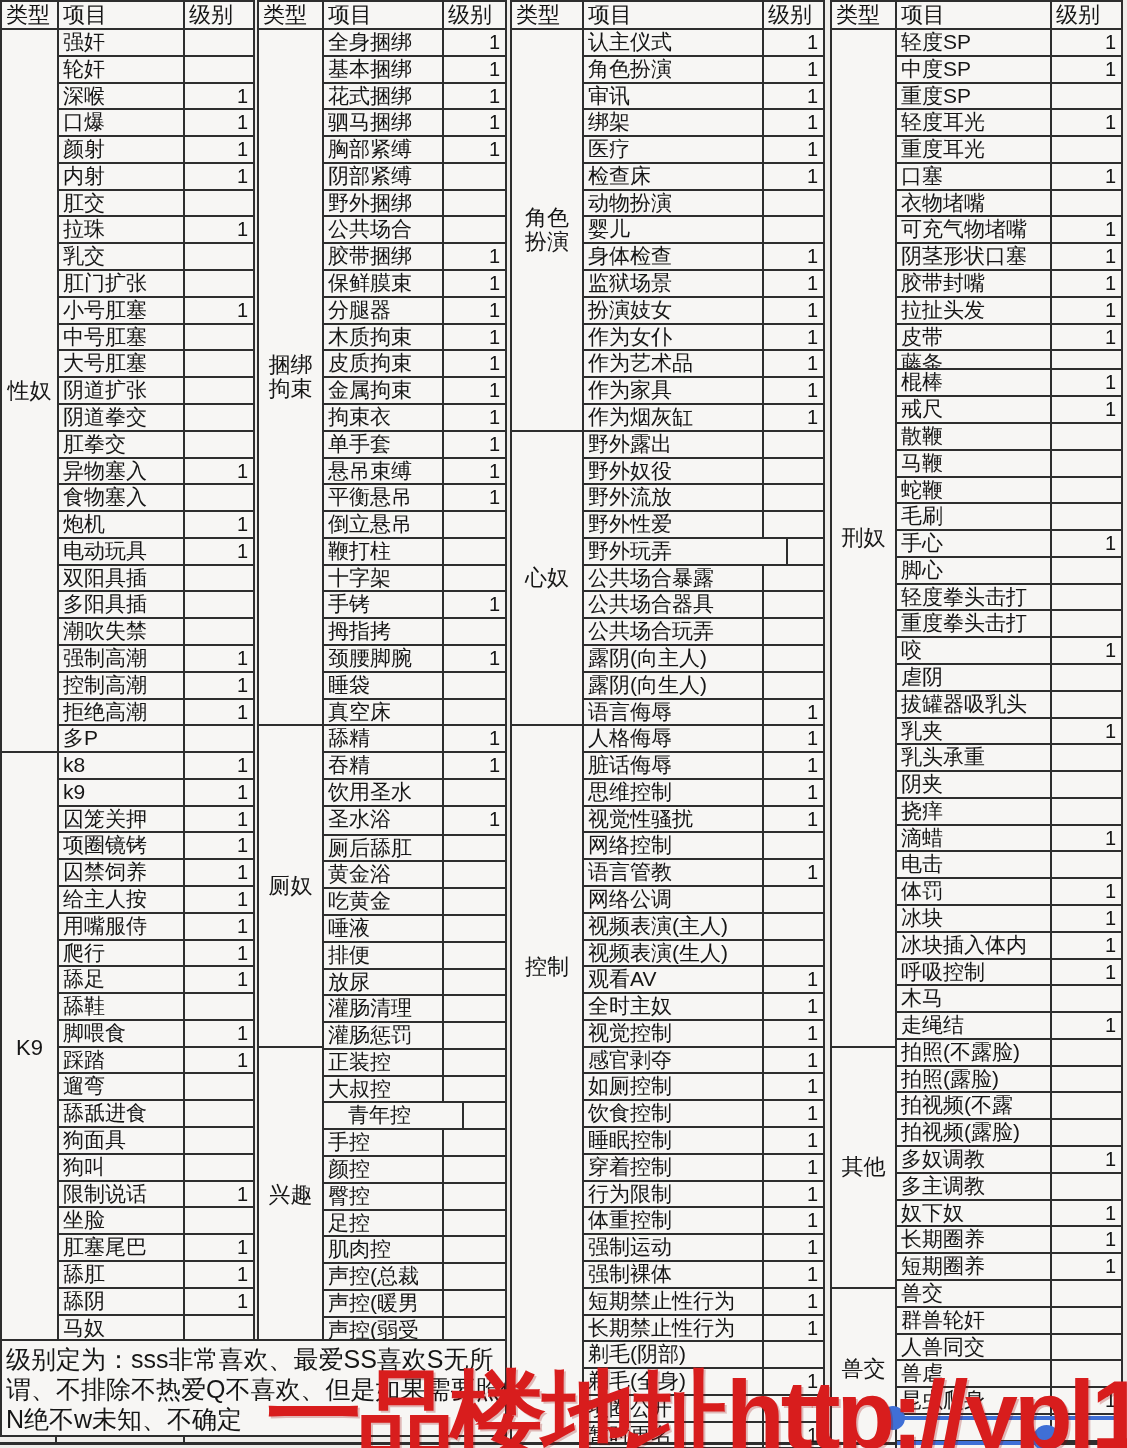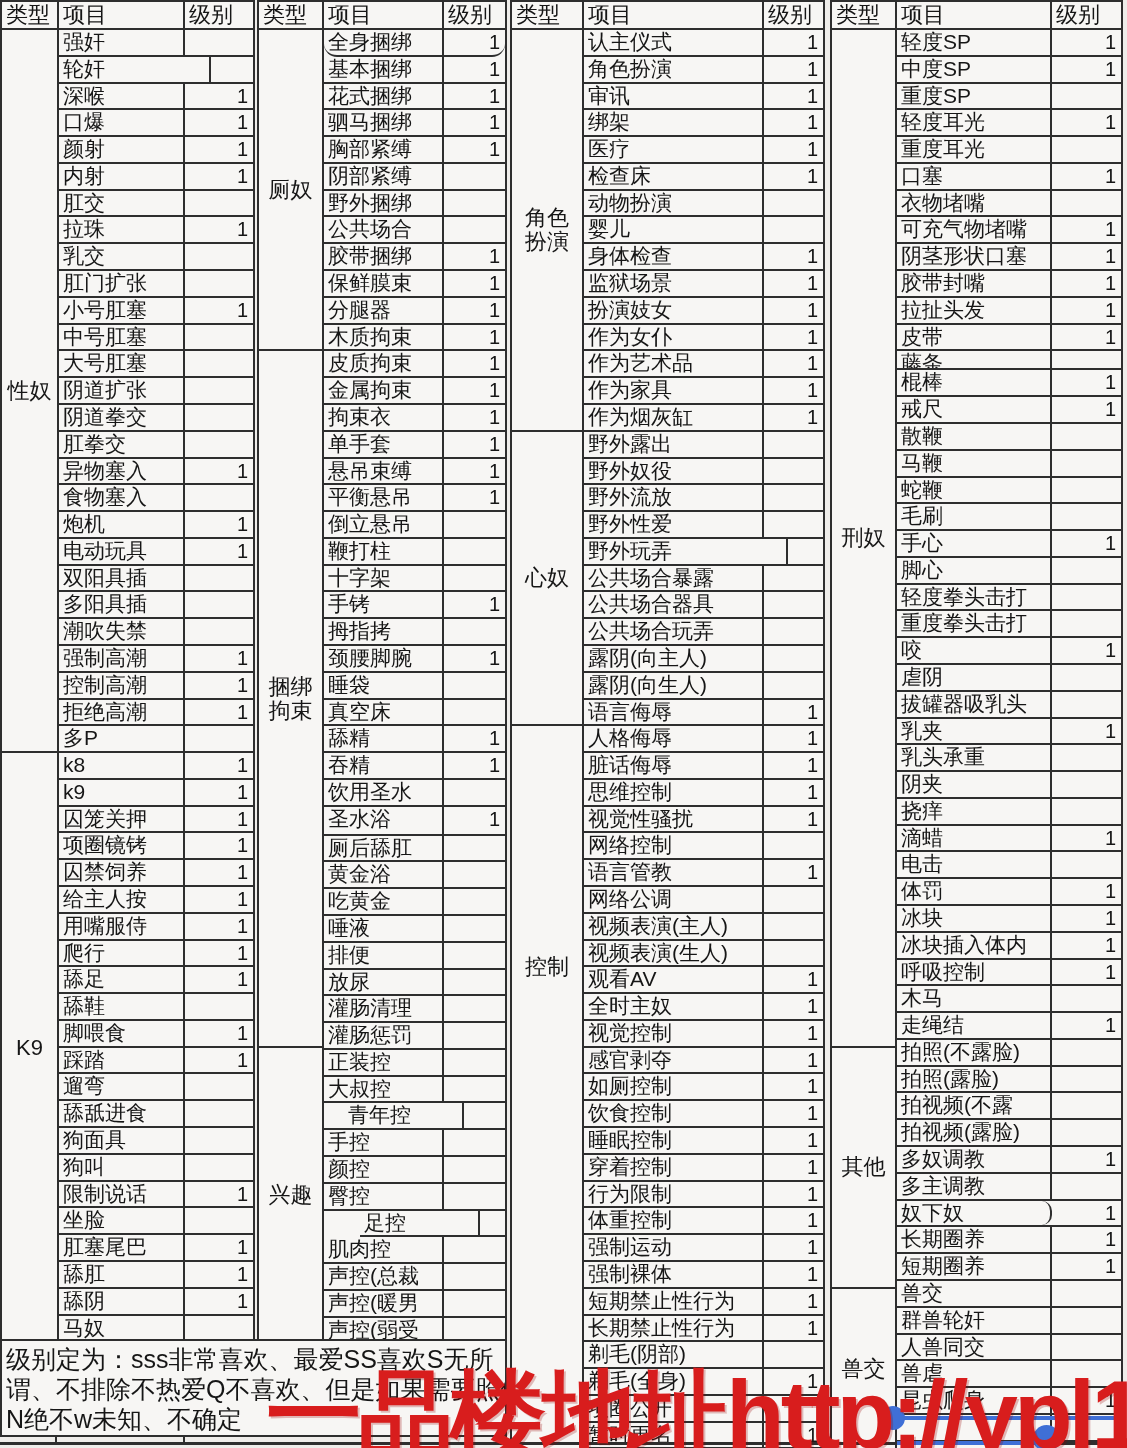--- a/index.html
+++ b/index.html
@@ -47,21 +47,21 @@
         <div class="tcol" style="width: 57px;">
           <div class="cat" style="height: 723.195px;">性奴</div>
           <div class="cat" style="height: 589.27px;">K9</div>
         </div>
         <div class="rows">
           <div class="row" style="height: 26.785px;">
             <div class="icell" style="width: 126px; line-height: 24.785px;">强奸</div>
             <div class="lcell" style="line-height: 24.785px;"></div>
           </div>
           <div class="row" style="height: 26.785px;">
-            <div class="icell" style="width: 152px; line-height: 24.785px;">轮奸</div>
+            <div class="icell" style="width: 126px; line-height: 24.785px;">轮奸</div>
             <div class="lcell" style="line-height: 24.785px;"></div>
           </div>
           <div class="row" style="height: 26.785px;">
             <div class="icell" style="width: 126px; line-height: 24.785px;">深喉</div>
             <div class="lcell" style="line-height: 24.785px;">1</div>
           </div>
           <div class="row" style="height: 26.785px;">
             <div class="icell" style="width: 126px; line-height: 24.785px;">口爆</div>
             <div class="lcell" style="line-height: 24.785px;">1</div>
           </div>
@@ -249,26 +249,26 @@
       </div>
     </div>
     <div class="grp" style="left: 257px; width: 250px; height: 1344.46px;">
       <div class="hdrrow">
         <div class="hcell" style="width: 65px;">类型</div>
         <div class="hcell" style="width: 120px;">项目</div>
         <div class="hcell" style="flex: 1 1 0%;">级别</div>
       </div>
       <div class="gbody">
         <div class="tcol" style="width: 65px;">
+          <div class="cat" style="height: 696.41px;">捆绑拘束</div>
           <div class="cat" style="height: 321.42px;">厕奴</div>
-          <div class="cat" style="height: 696.41px;">捆绑拘束</div>
           <div class="cat" style="height: 294.635px;">兴趣</div>
         </div>
         <div class="rows">
-          <div class="row" style="height: 26.785px; border-radius: 13px;">
+          <div class="row" style="height: 26.785px;">
             <div class="icell" style="width: 120px; line-height: 24.785px;">全身捆绑</div>
             <div class="lcell" style="line-height: 24.785px;">1</div>
           </div>
           <div class="row" style="height: 26.785px;">
             <div class="icell" style="width: 120px; line-height: 24.785px;">基本捆绑</div>
             <div class="lcell" style="line-height: 24.785px;">1</div>
           </div>
           <div class="row" style="height: 26.785px;">
             <div class="icell" style="width: 120px; line-height: 24.785px;">花式捆绑</div>
             <div class="lcell" style="line-height: 24.785px;">1</div>
@@ -430,21 +430,21 @@
             <div class="lcell" style="line-height: 24.785px;"></div>
           </div>
           <div class="row" style="height: 26.785px;">
             <div class="icell" style="width: 120px; line-height: 24.785px;">颜控</div>
             <div class="lcell" style="line-height: 24.785px;"></div>
           </div>
           <div class="row" style="height: 26.785px;">
             <div class="icell" style="width: 120px; line-height: 24.785px;">臀控</div>
             <div class="lcell" style="line-height: 24.785px;"></div>
           </div>
-          <div class="row" style="height: 26.785px; margin-left: 36px;">
+          <div class="row" style="height: 26.785px;">
             <div class="icell" style="width: 120px; line-height: 24.785px;">足控</div>
             <div class="lcell" style="line-height: 24.785px;"></div>
           </div>
           <div class="row" style="height: 26.785px;">
             <div class="icell" style="width: 120px; line-height: 24.785px;">肌肉控</div>
             <div class="lcell" style="line-height: 24.785px;"></div>
           </div>
           <div class="row" style="height: 26.785px;">
             <div class="icell" style="width: 120px; line-height: 24.785px;">声控(总裁</div>
             <div class="lcell" style="line-height: 24.785px;"></div>
@@ -871,21 +871,21 @@
           </div>
           <div class="row" style="height: 26.785px;">
             <div class="icell" style="width: 155px; line-height: 24.785px;">多奴调教</div>
             <div class="lcell" style="line-height: 24.785px;">1</div>
           </div>
           <div class="row" style="height: 26.785px;">
             <div class="icell" style="width: 155px; line-height: 24.785px;">多主调教</div>
             <div class="lcell" style="line-height: 24.785px;"></div>
           </div>
           <div class="row" style="height: 26.785px;">
-            <div class="icell" style="width: 155px; line-height: 24.785px; border-radius: 10px;">奴下奴</div>
+            <div class="icell" style="width: 155px; line-height: 24.785px;">奴下奴</div>
             <div class="lcell" style="line-height: 24.785px;">1</div>
           </div>
           <div class="row" style="height: 26.785px;">
             <div class="icell" style="width: 155px; line-height: 24.785px;">长期圈养</div>
             <div class="lcell" style="line-height: 24.785px;">1</div>
           </div>
           <div class="row" style="height: 26.785px;">
             <div class="icell" style="width: 155px; line-height: 24.785px;">短期圈养</div>
             <div class="lcell" style="line-height: 24.785px;">1</div>
           </div>

